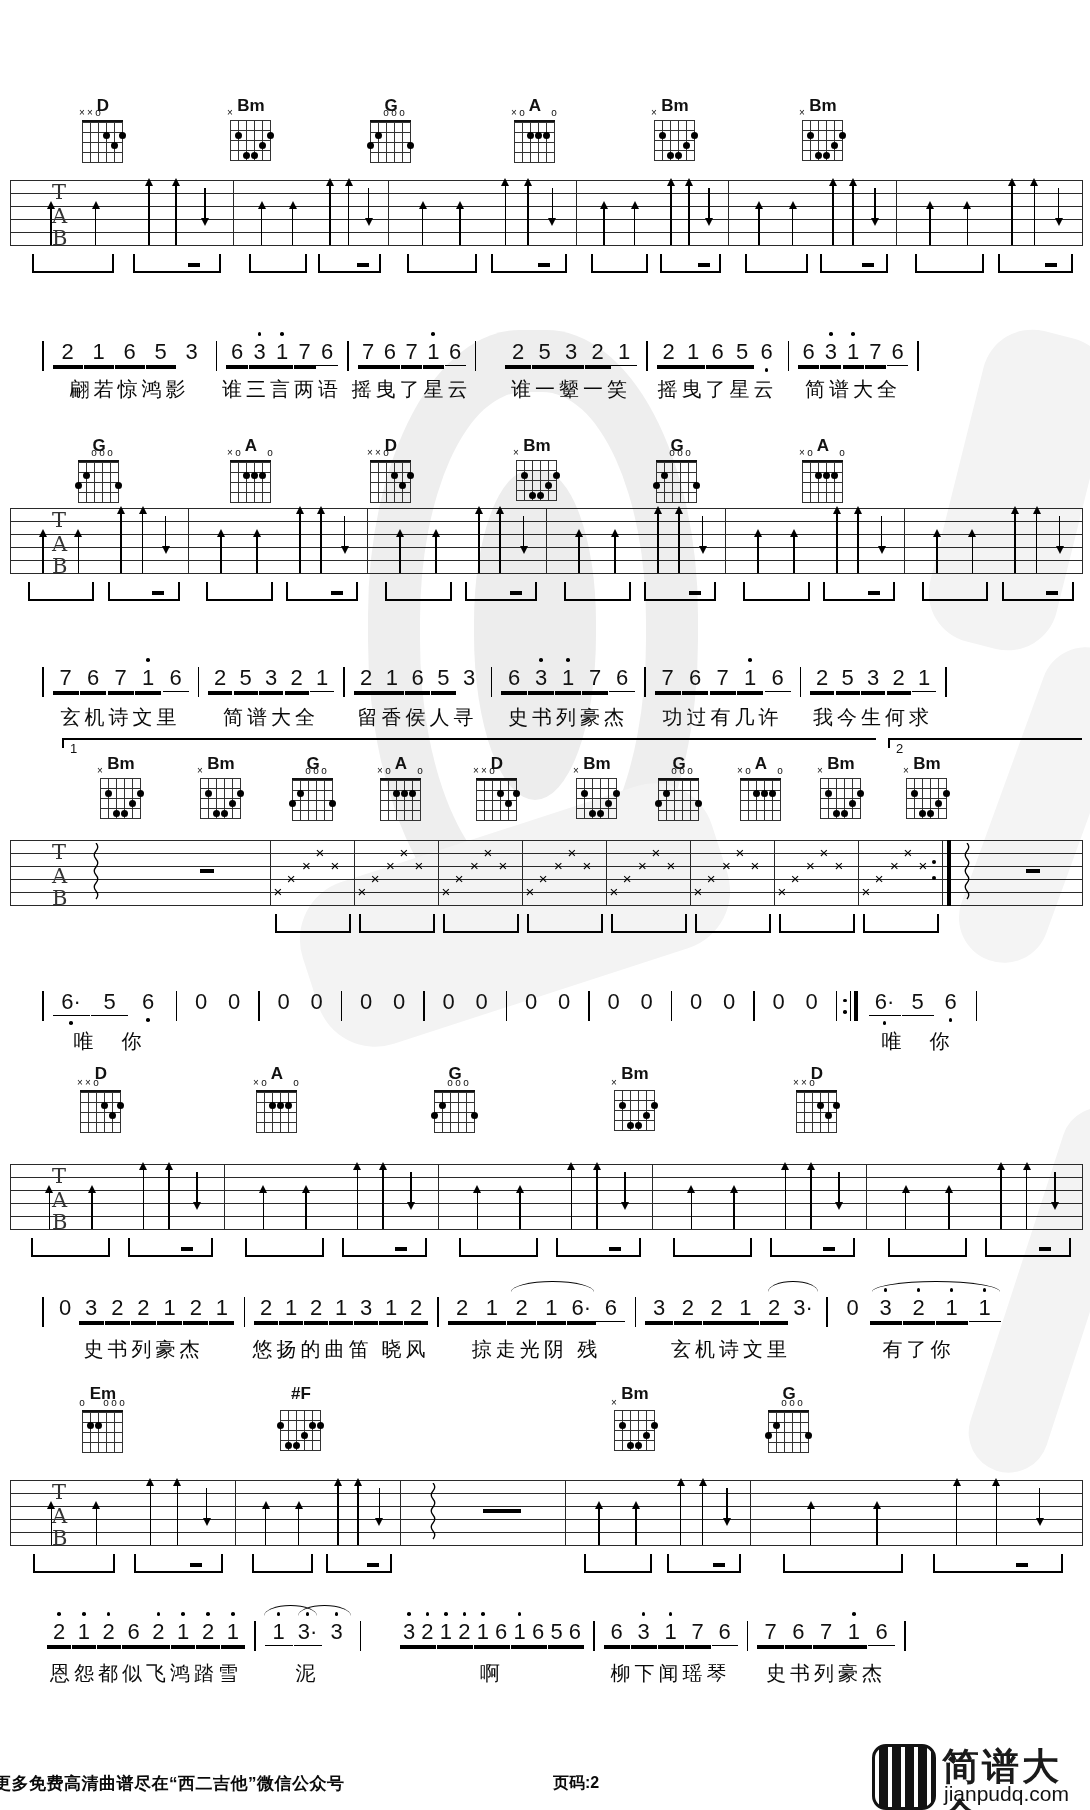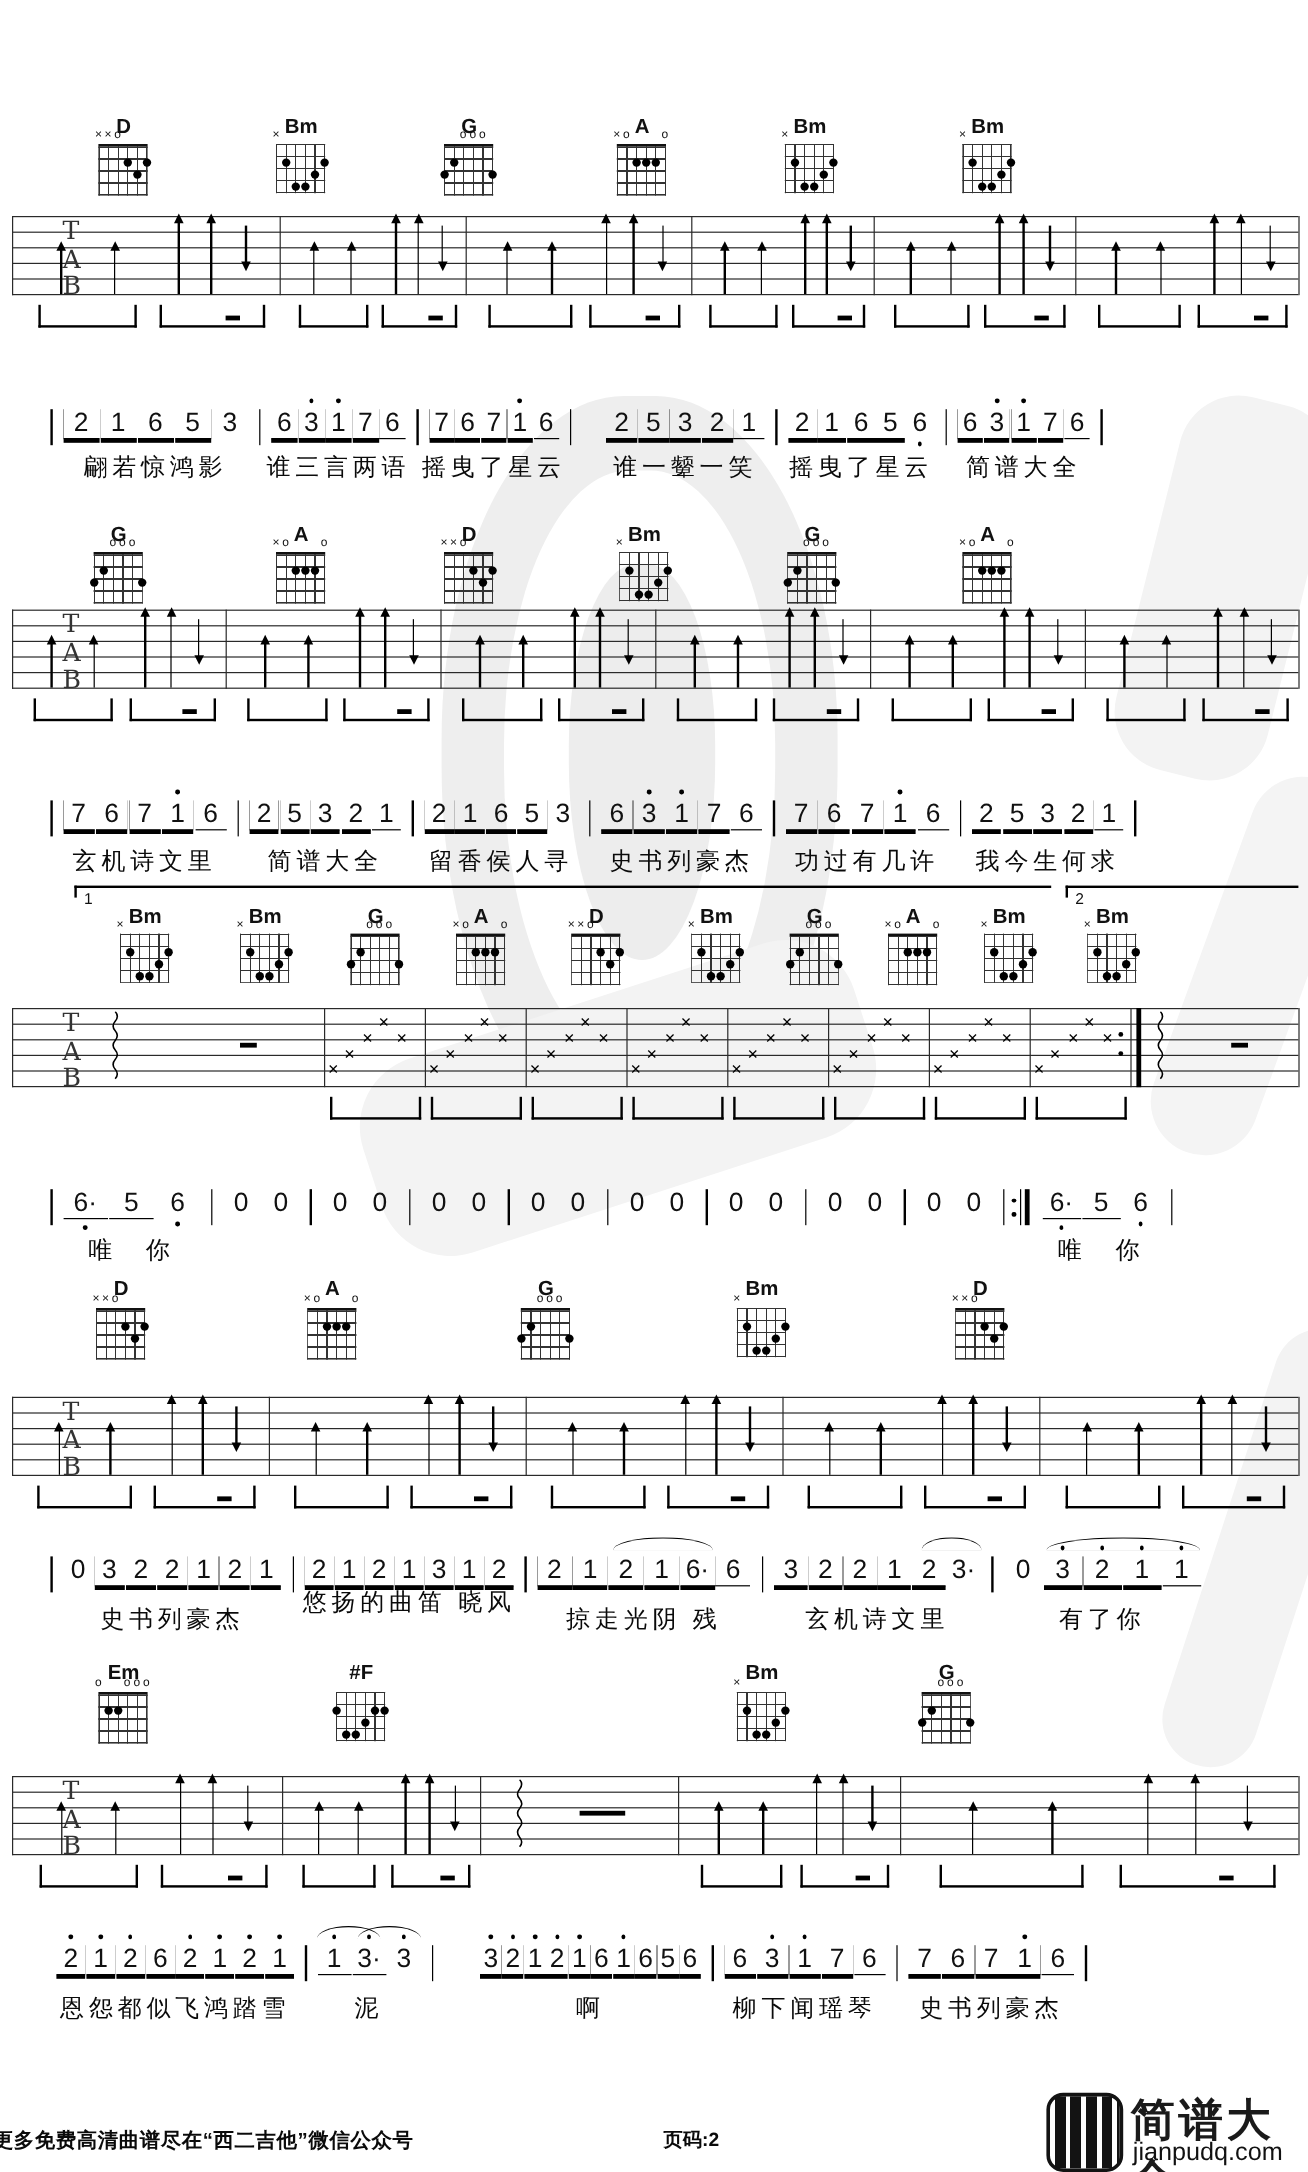--- a/index.html
+++ b/index.html
@@ -893,21 +893,21 @@
       <div class="jm" style="width: 188px;">
         <div class="jnotes">
           <span class="jn u2" style="width: 24px;">2</span>
           <span class="jn u2" style="width: 24px;">1</span>
           <span class="jn u2" style="width: 24px;">2</span>
           <span class="jn u2" style="width: 24px;">1</span>
           <span class="jn u2" style="width: 24px;">3</span>
           <span class="jn u2" style="width: 24px;">1</span>
           <span class="jn u2" style="width: 24px;">2</span>
         </div>
-        <div class="jlyric" style="top: 28px;">悠扬的曲笛 晓风</div>
+        <div class="jlyric" style="top: 42px; font-family: Liberation Serif, serif;">悠扬的曲笛 晓风</div>
       </div>
       <div class="jbar"></div>
       <div class="jm" style="width: 192px;">
         <div class="jnotes">
           <span class="jn u2" style="width: 29px;">2</span>
           <span class="jn u2" style="width: 29px;">1</span>
           <span class="jn u2" style="width: 29px;">2</span>
           <span class="jn u2" style="width: 29px;">1</span>
           <span class="jn u2" style="width: 29px;">6·</span>
           <span class="jn u1" style="width: 29px;">6</span>

